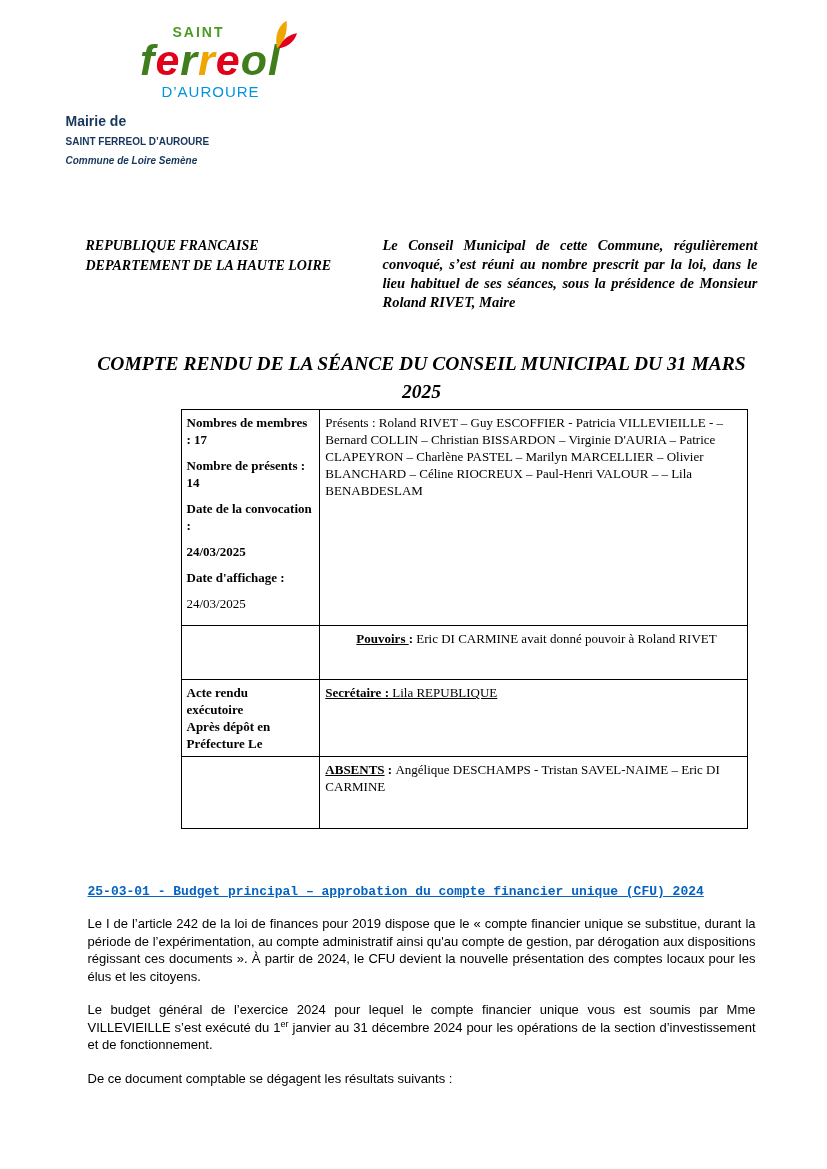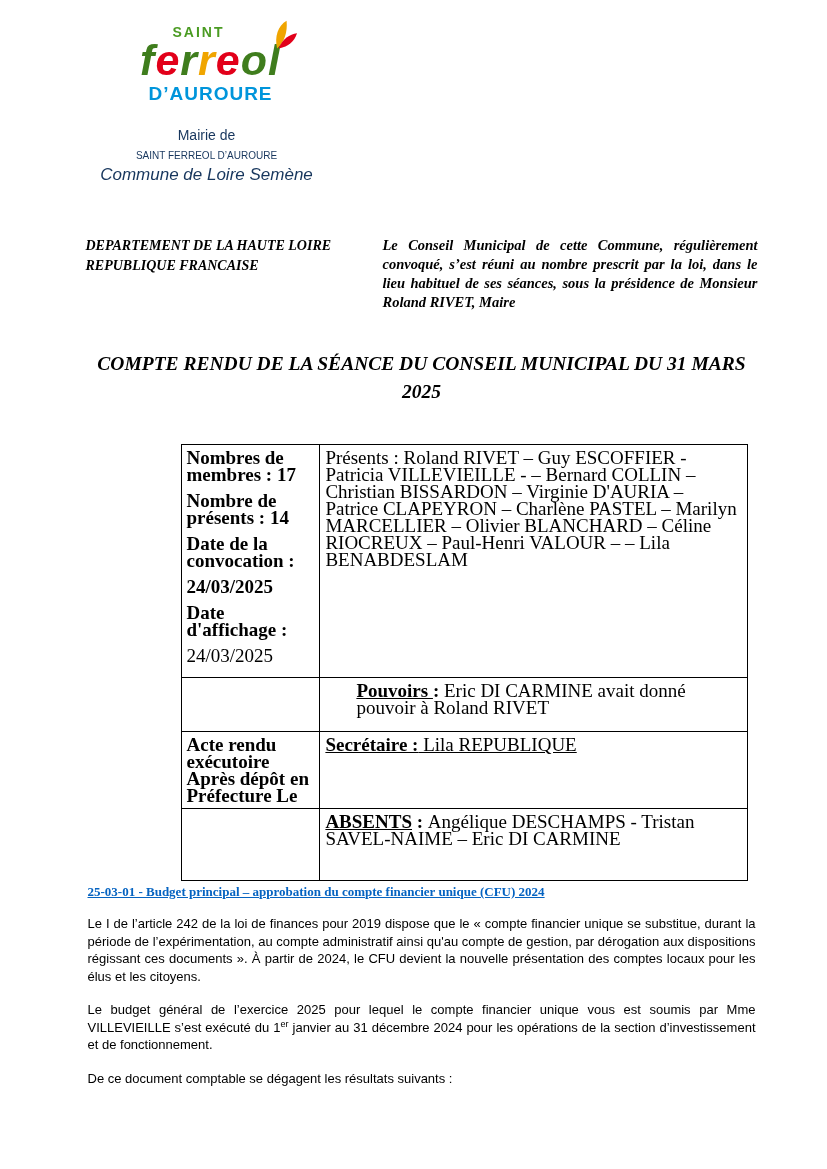--- a/index.html
+++ b/index.html
@@ -22,34 +22,34 @@
     color:#4a9b22; transform:translateX(-12px); display:block;
   }
   .logo-ferreol {
     font-family:Liberation Sans, sans-serif;
     font-style:italic; font-weight:bold;
     font-size:43px; line-height:0.95; letter-spacing:1px;
   }
   .lf-g { color:#3f7d1d; } .lf-r { color:#e2001a; } .lf-y { color:#f0a500; }
   .logo-dauroure {
     font-family:"Liberation Sans", sans-serif;
-    font-weight:bold; font-size:19px; letter-spacing:1px;
+    font-weight:normal; font-size:15px; letter-spacing:1px;
     color:#0095db; display:block; margin-top:2px;
   }
   .leaf { position:absolute; top:-6px; right:8px; width:38px; height:38px; }
 
   
   .mairie {
-    position:absolute; top:125px; left:58px; width:282px;
-    text-align:center; color:#17365d;
-    font-family:"Liberation Sans", sans-serif; font-weight:normal;
+    position:absolute; top:111px; left:58px; width:282px;
+    color:#17365d;
+    font-family:"Liberation Sans", sans-serif; font-weight:bold;
   }
   .mairie-l1 { font-size:14px; line-height:20px; }
   .mairie-l2 { font-size:10px; line-height:21px; }
-  .mairie-l3 { font-size:17px; line-height:18px; font-style:italic; }
+  .mairie-l3 { font-size:10px; line-height:18px; font-style:italic; }
 
   
   .intro-row { position:absolute; top:236px; left:78px; width:672px; display:flex; }
   .republique {
     width:297px; flex:none;
     font-weight:bold; font-style:italic; font-size:14px; line-height:20px;
   }
   .convocation {
     width:375px; flex:none;
     font-weight:bold; font-style:italic; font-size:14.5px; line-height:19px;
@@ -58,42 +58,42 @@
 
   
   .doc-title {
     position:absolute; top:350px; left:80px; width:668px;
     text-align:center; font-weight:bold; font-style:italic;
     font-size:19.5px; line-height:28px;
   }
 
   
   .info-table {
-    position:absolute; top:444px; left:173px;
+    position:absolute; top:409px; left:173px;
     border-collapse:collapse; width:567px;
-    font-size:19px; line-height:17px;
+    font-size:13px; line-height:17px;
   }
   .info-table td {
     border:1px solid #000; vertical-align:top; padding:4px 6px 4px 5px;
   }
   .col-left  { width:139px; }
   .col-right { width:428px; }
   .cell-p { margin-bottom:9px; }
   .b { font-weight:bold; }
   .u { text-decoration:underline; }
   .prelines { white-space:pre-line; }
   .r1 td { height:210px; }
   .r2 td { height:54px;padding-left:36px; }
   .r3 td { height:70px; }
   .r4 td { height:72px; }
 
   
   .section-heading {
     position:absolute; top:884px; left:80px; width:668px;
-    font-family:Liberation Serif, serif;
+    font-family:Liberation Mono, monospace;
     font-weight:bold; font-size:13px;
     color:#0563c1; text-decoration:underline;
     cursor:pointer;
   }
   .body-text {
     position:absolute; top:915px; left:80px; width:668px;
     font-family:"Liberation Sans", sans-serif;
     font-size:13px; line-height:17.5px; text-align:justify;
   }
   .body-text p { margin-bottom:16px; }
@@ -115,22 +115,22 @@
   </div>
 
   <div class="mairie">
     <div class="mairie-l1">Mairie de</div>
     <div class="mairie-l2">SAINT FERREOL D’AUROURE</div>
     <div class="mairie-l3">Commune de Loire Semène</div>
   </div>
 
   <div class="intro-row">
     <div class="republique">
+      <div>REPUBLIQUE FRANCAISE</div>
       <div>DEPARTEMENT DE LA HAUTE LOIRE</div>
-      <div>REPUBLIQUE FRANCAISE</div>
     </div>
     <div class="convocation">Le Conseil Municipal de cette Commune, régulièrement convoqué, s’est réuni au nombre prescrit par la loi, dans le lieu habituel de ses séances, sous la présidence de Monsieur Roland RIVET, Maire</div>
   </div>
 
   <div class="doc-title">COMPTE RENDU DE LA SÉANCE DU CONSEIL MUNICIPAL DU 31 MARS 2025</div>
 
   <table class="info-table">
     <tbody>
         <tr class="r1">
       <td class="col-left">
@@ -168,17 +168,17 @@
         <span class="b u">ABSENTS</span><span class="b"> : </span><span> Angélique DESCHAMPS - Tristan SAVEL-NAIME – Eric DI CARMINE</span>
       </td>
     </tr>
   </tbody>
     </table>
 
   <div class="section-heading">25-03-01 - Budget principal – approbation du compte financier unique (CFU) 2024</div>
 
   <div class="body-text">
     <p>Le I de l’article 242 de la loi de finances pour 2019 dispose que le « compte financier unique se substitue, durant la période de l’expérimentation, au compte administratif ainsi qu'au compte de gestion, par dérogation aux dispositions régissant ces documents ». À partir de 2024, le CFU devient la nouvelle présentation des comptes locaux pour les élus et les citoyens.</p>
-    <p><span>Le budget général de l’exercice 2025 pour lequel le compte financier unique vous est soumis par Mme VILLEVIEILLE s’est exécuté du 1</span><sup>er</sup><span> janvier au 31 décembre 2024 pour les opérations de la section d’investissement et de fonctionnement.</span></p>
+    <p><span>Le budget général de l’exercice 2024 pour lequel le compte financier unique vous est soumis par Mme VILLEVIEILLE s’est exécuté du 1</span><sup>er</sup><span> janvier au 31 décembre 2024 pour les opérations de la section d’investissement et de fonctionnement.</span></p>
     <p>De ce document comptable se dégagent les résultats suivants :</p>
   </div>
 
 </div>
 
 </body></html>

